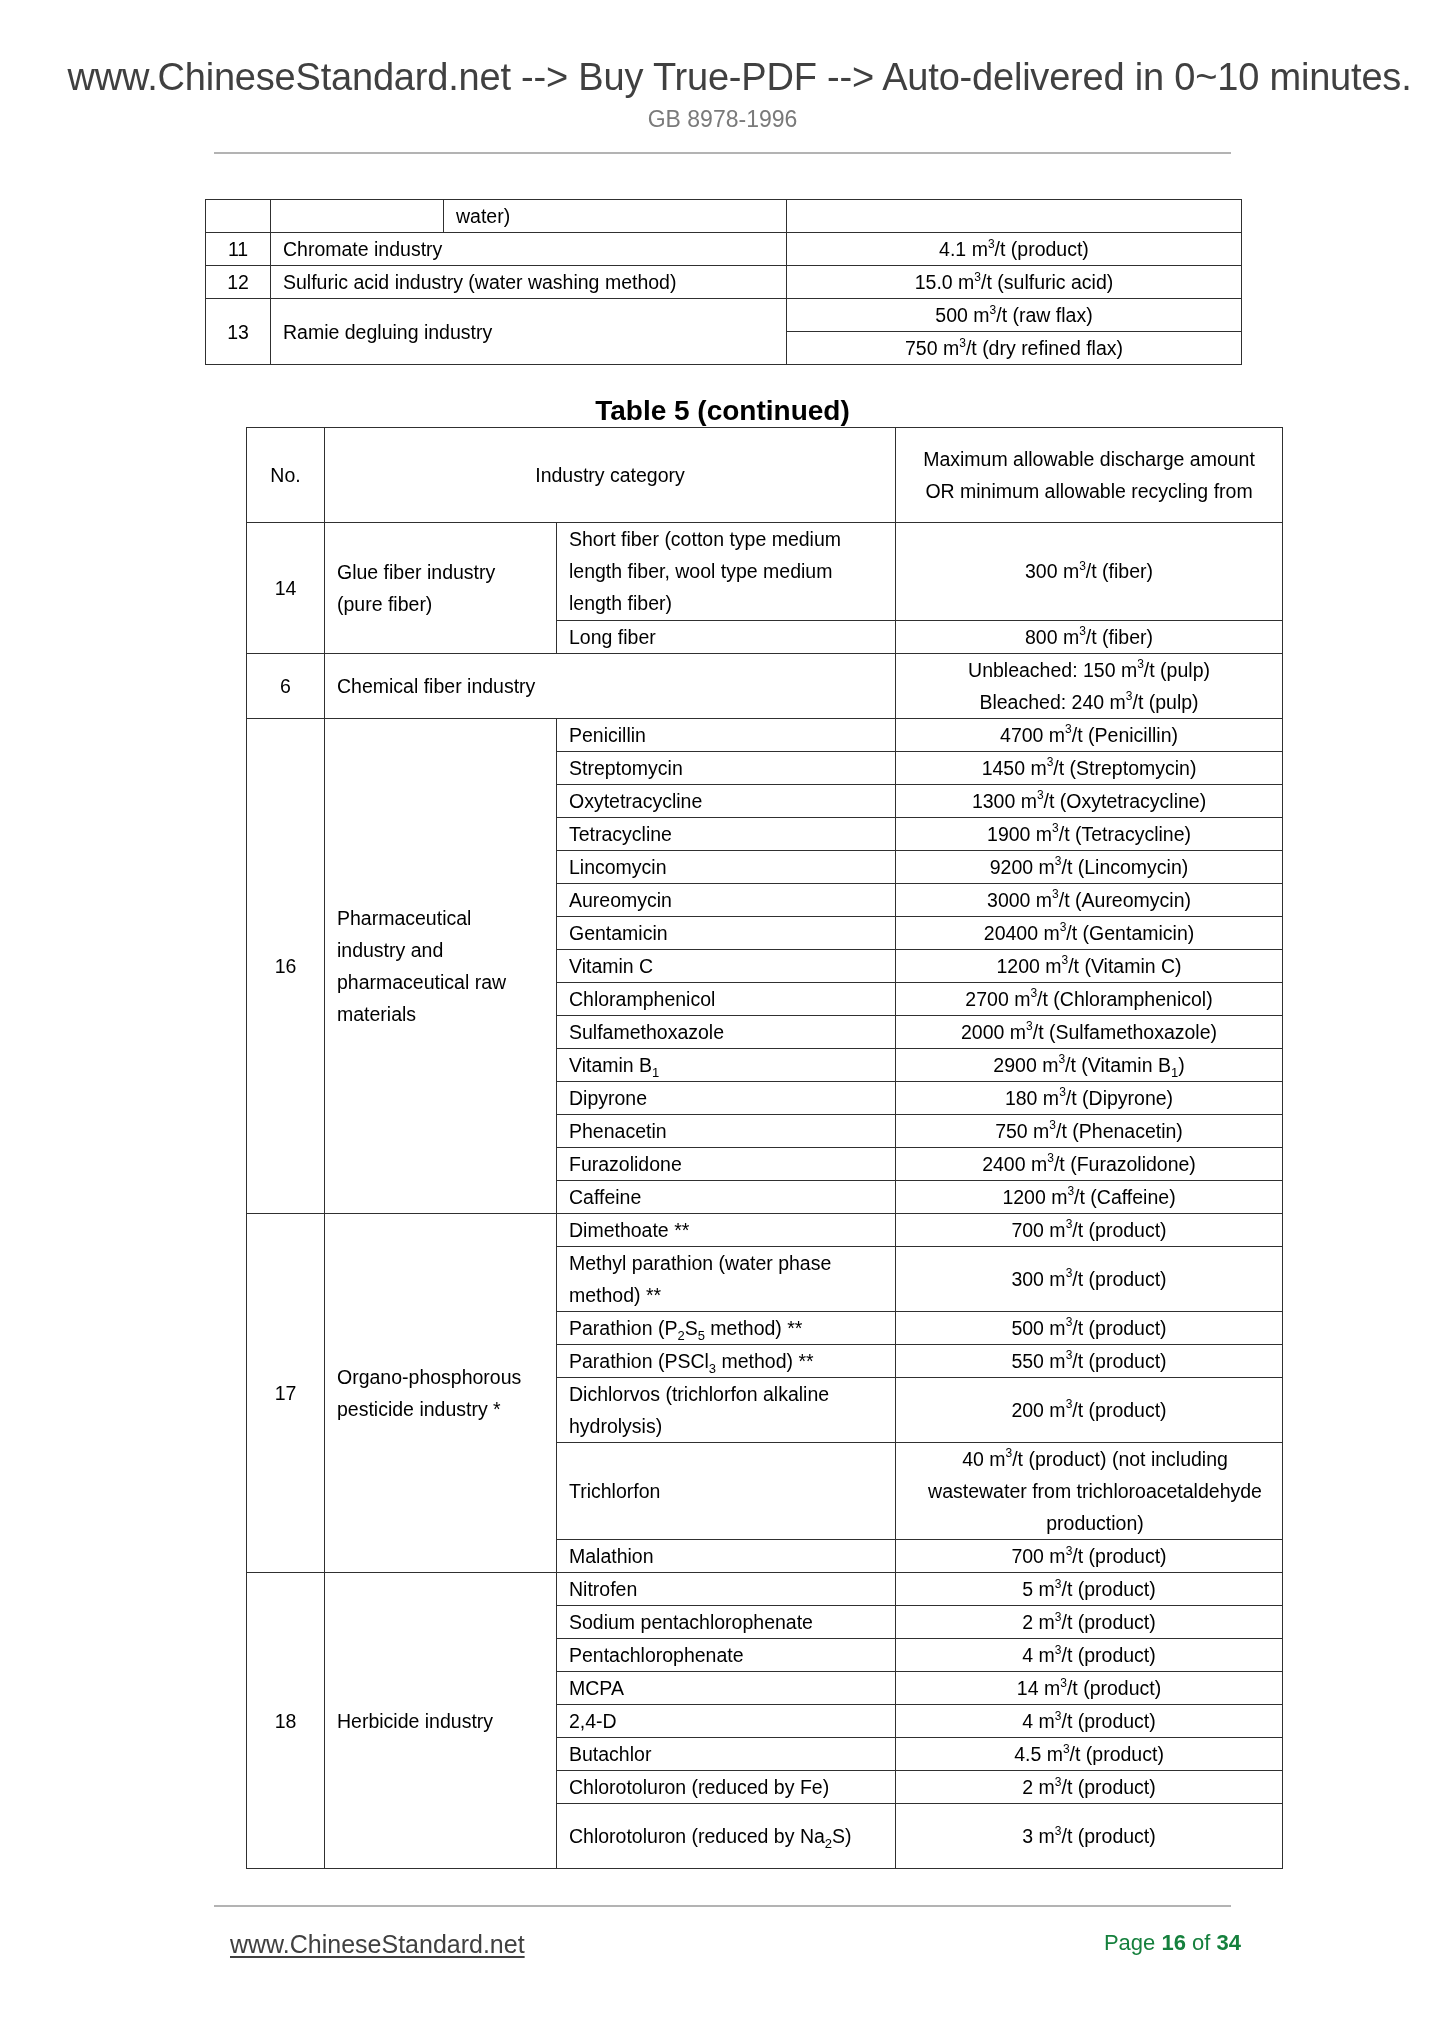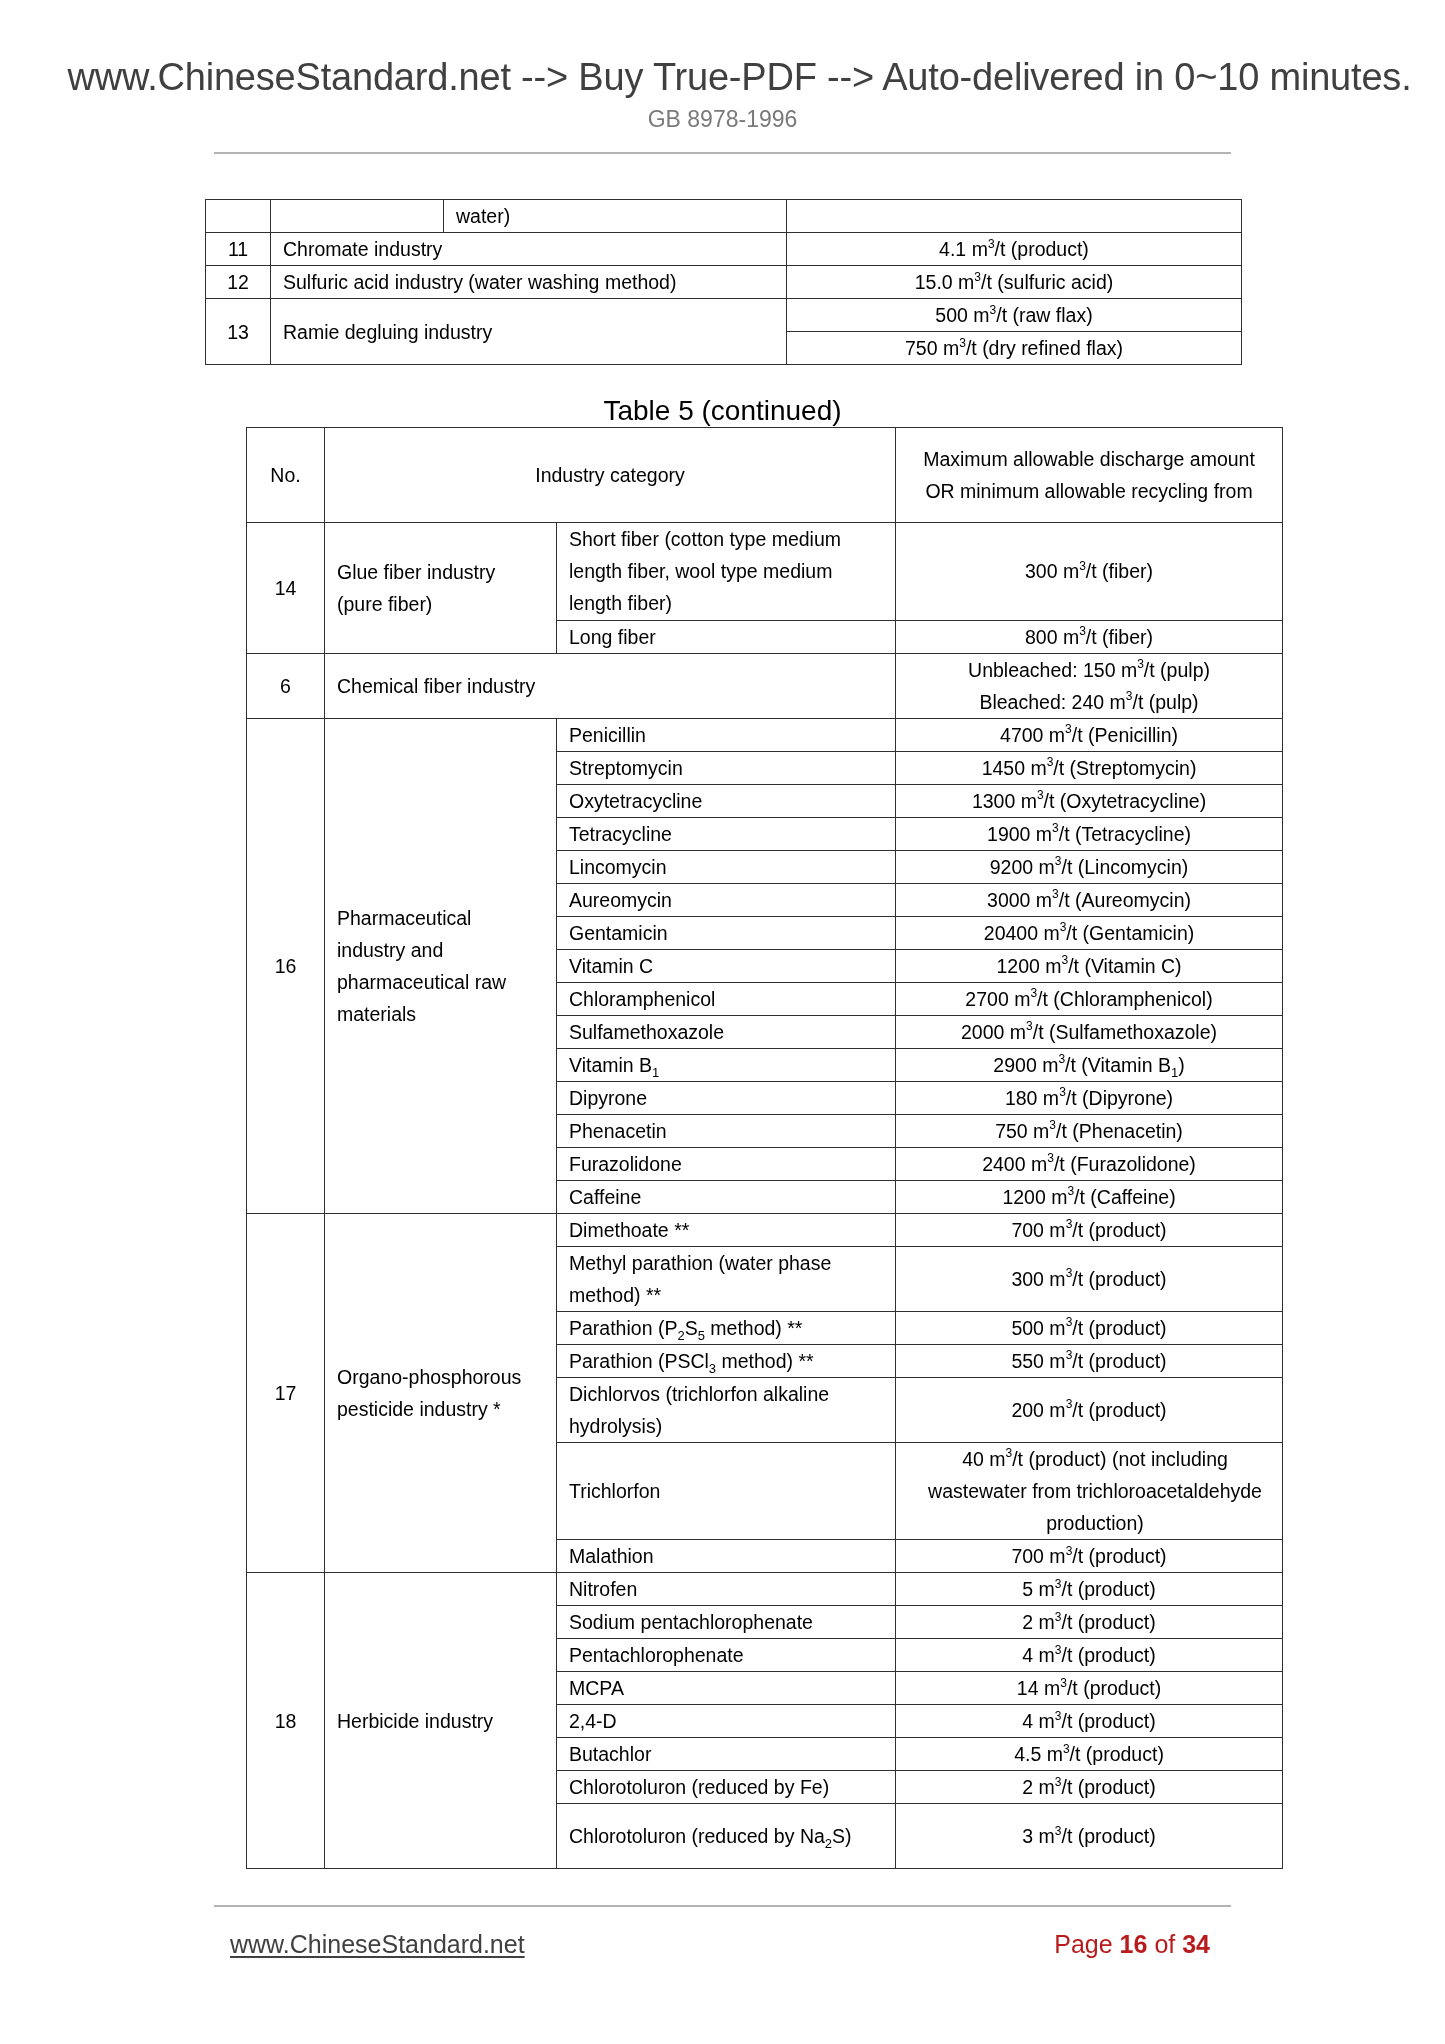--- a/index.html
+++ b/index.html
@@ -7,24 +7,24 @@
          font-family: "Liberation Sans", sans-serif; color: #000; }
   .hdr1 { position: absolute; left: 0; width: 1445px; top: 56px; text-align: center;
           font-size: 38px; color: #404040; letter-spacing: -0.2px; padding-left: 17px; }
   .hdr2 { position: absolute; left: 0; width: 1445px; top: 106px; text-align: center;
           font-size: 23px; color: #7a7a7a; }
   .rule { position: absolute; height: 2px; background: #b3b3b3; }
   .rule.top { left: 214px; width: 1017px; top: 152px; }
   .rule.bot { left: 214px; width: 1017px; top: 1905px; }
   .ftr-link { position: absolute; left: 230px; top: 1930px; font-size: 25px; color: #404040;
               text-decoration: underline; text-underline-offset: 3px; }
-  .ftr-page { position: absolute; right: 235px; top: 1930px; font-size: 25px; color: #b91c1c; }
+  .ftr-page { position: absolute; right: 204px; top: 1930px; font-size: 22px; color: #15803d; }
   .ftr-page b { font-weight: bold; }
   .tbl-title { position: absolute; left: 0; width: 1445px; top: 395px; text-align: center;
-               font-size: 28px; font-weight: normal; }
+               font-size: 28px; font-weight: bold; }
 
   table { position: absolute; border-collapse: collapse; table-layout: fixed;
           font-size: 19.5px; padding-left: 28px; }
   td { border: 1.5px solid #303030; padding: 0 12px; vertical-align: middle;
        line-height: 32px; }
   td.c { text-align: center; }
   sup { font-size: 12px; line-height: 0; position: relative; top: -1px; }
   sub { font-size: 13px; line-height: 0; }
 
   #top-table { left: 205px; top: 199px; width: 1036px; }

